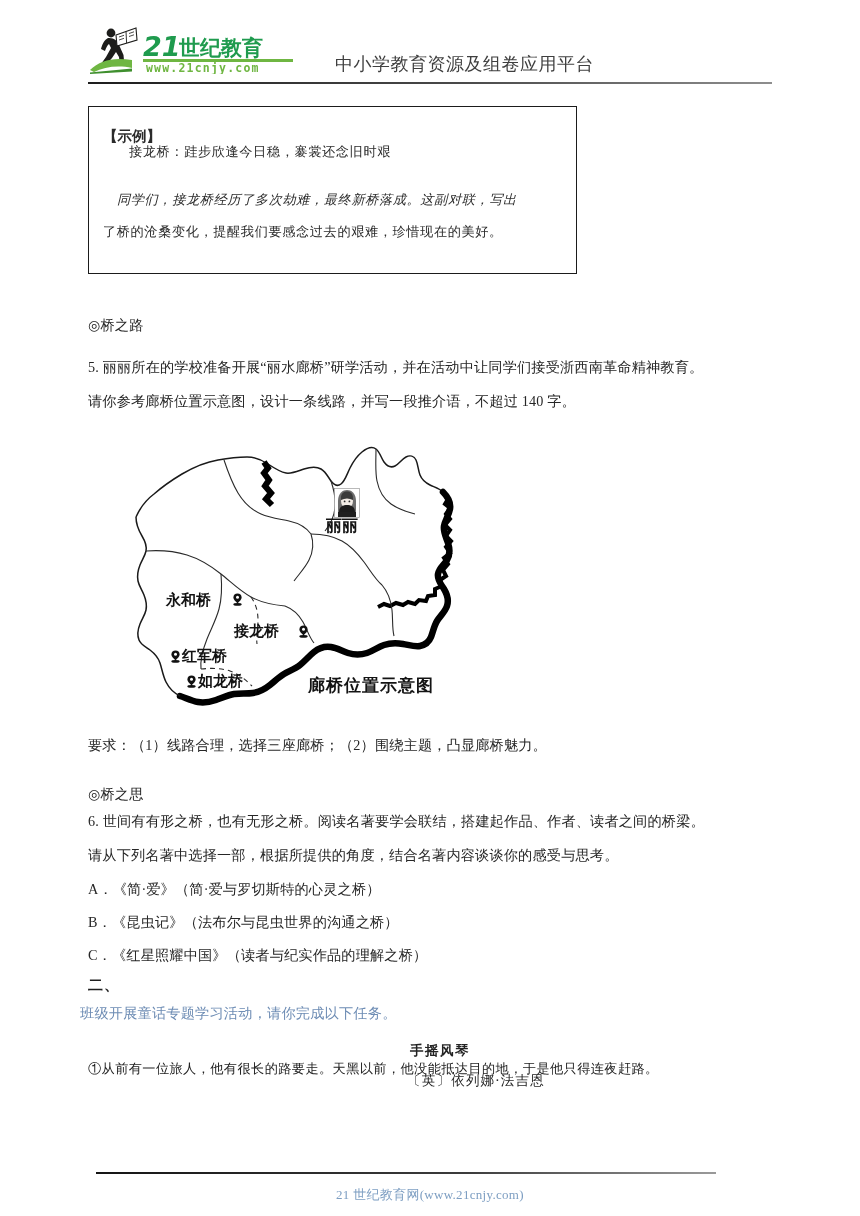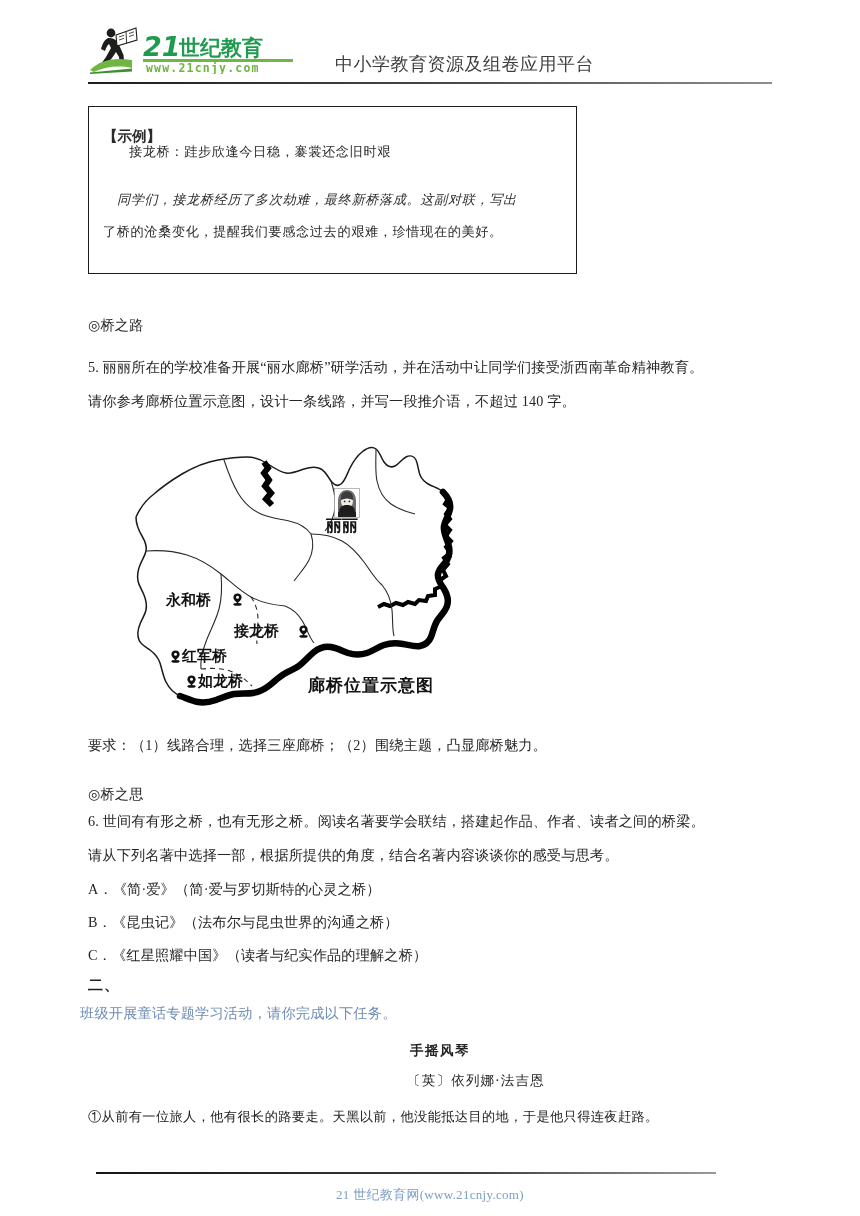--- a/index.html
+++ b/index.html
@@ -363,16 +363,16 @@
 
 <div class="ptext" style="top:880px;">A．《简·爱》（简·爱与罗切斯特的心灵之桥）</div>
 <div class="ptext" style="top:913px;">B．《昆虫记》（法布尔与昆虫世界的沟通之桥）</div>
 <div class="ptext" style="top:946px;">C．《红星照耀中国》（读者与纪实作品的理解之桥）</div>
 
 <div class="heading-cn" style="top:976px;">二、</div>
 <div class="blue-text" style="top:1004px;">班级开展童话专题学习活动，请你完成以下任务。</div>
 
 <div class="centered story-title" style="top:1042px;margin-left:10px;">手摇风琴</div>
 <div class="centered story-author" style="top:1072px;padding-left:46px;">〔英〕依列娜·法吉恩</div>
-<div class="story-para" style="top:1108px;text-align:center;">①从前有一位旅人，他有很长的路要走。天黑以前，他没能抵达目的地，于是他只得连夜赶路。</div>
+<div class="story-para" style="top:1060px;text-align:center;">①从前有一位旅人，他有很长的路要走。天黑以前，他没能抵达目的地，于是他只得连夜赶路。</div>
 
 <div class="footer-rule"></div>
 <div class="footer-text">21 世纪教育网(www.21cnjy.com)</div>
 
 </body></html>

